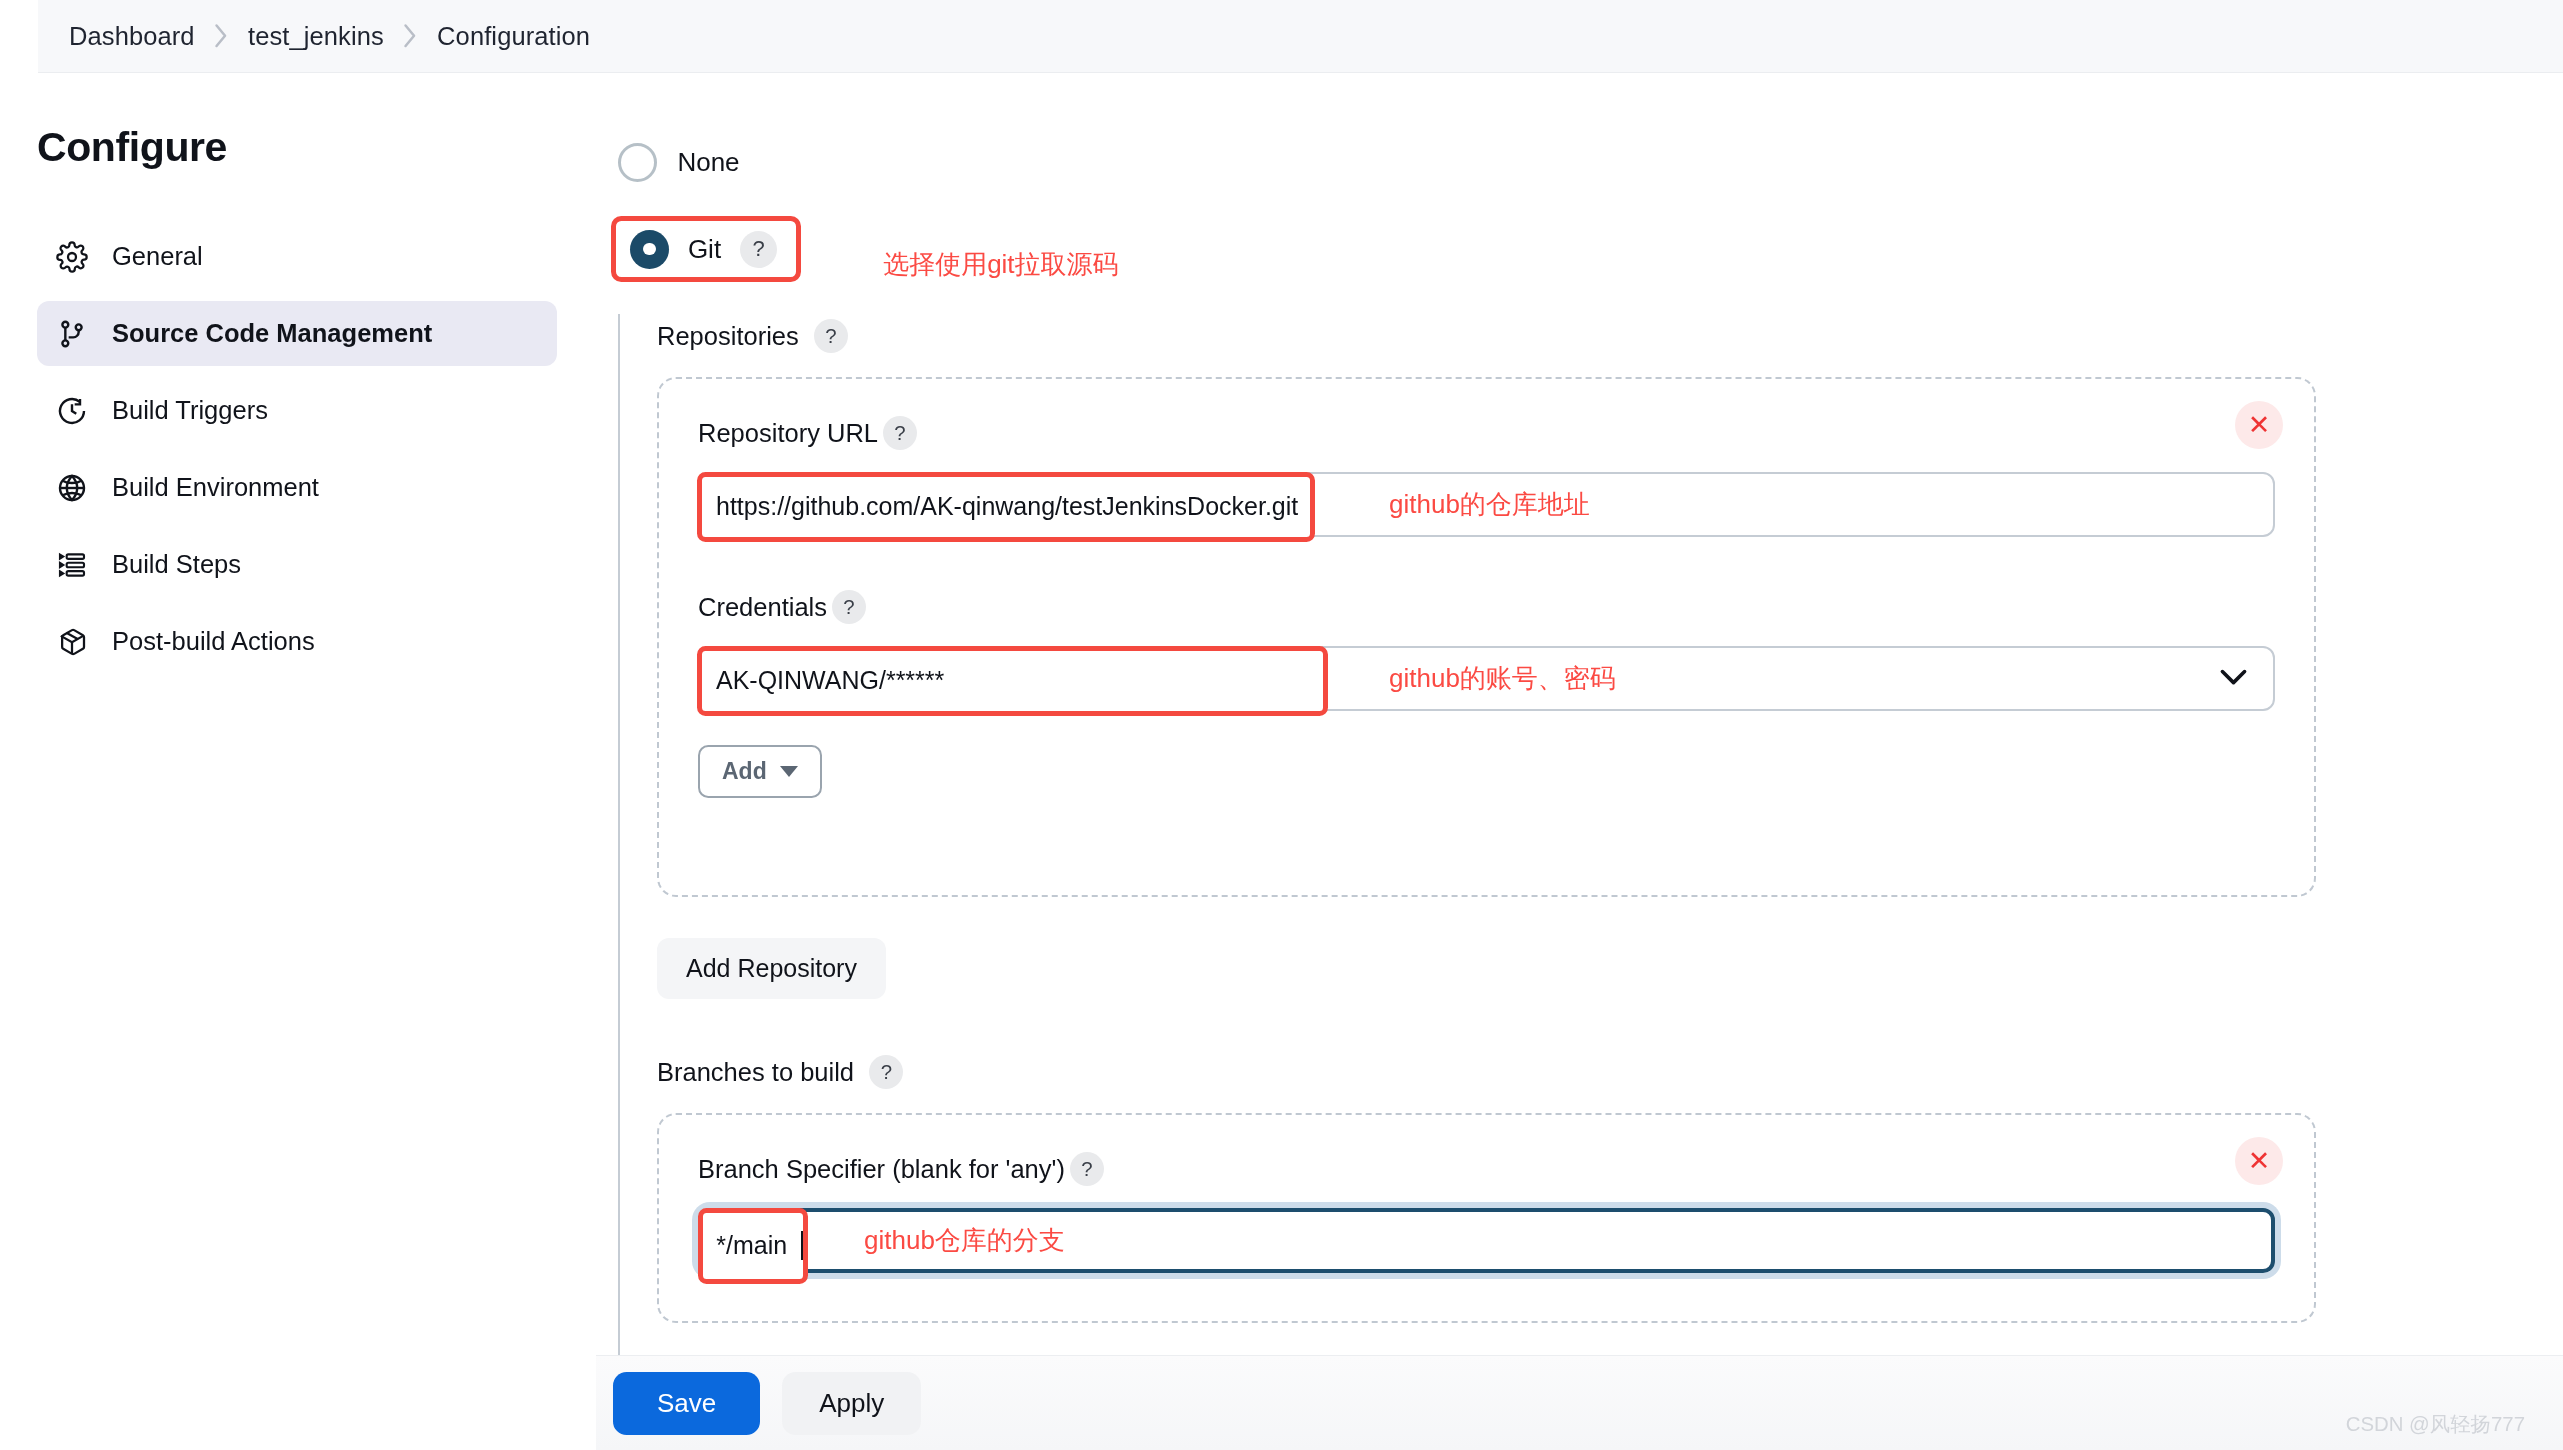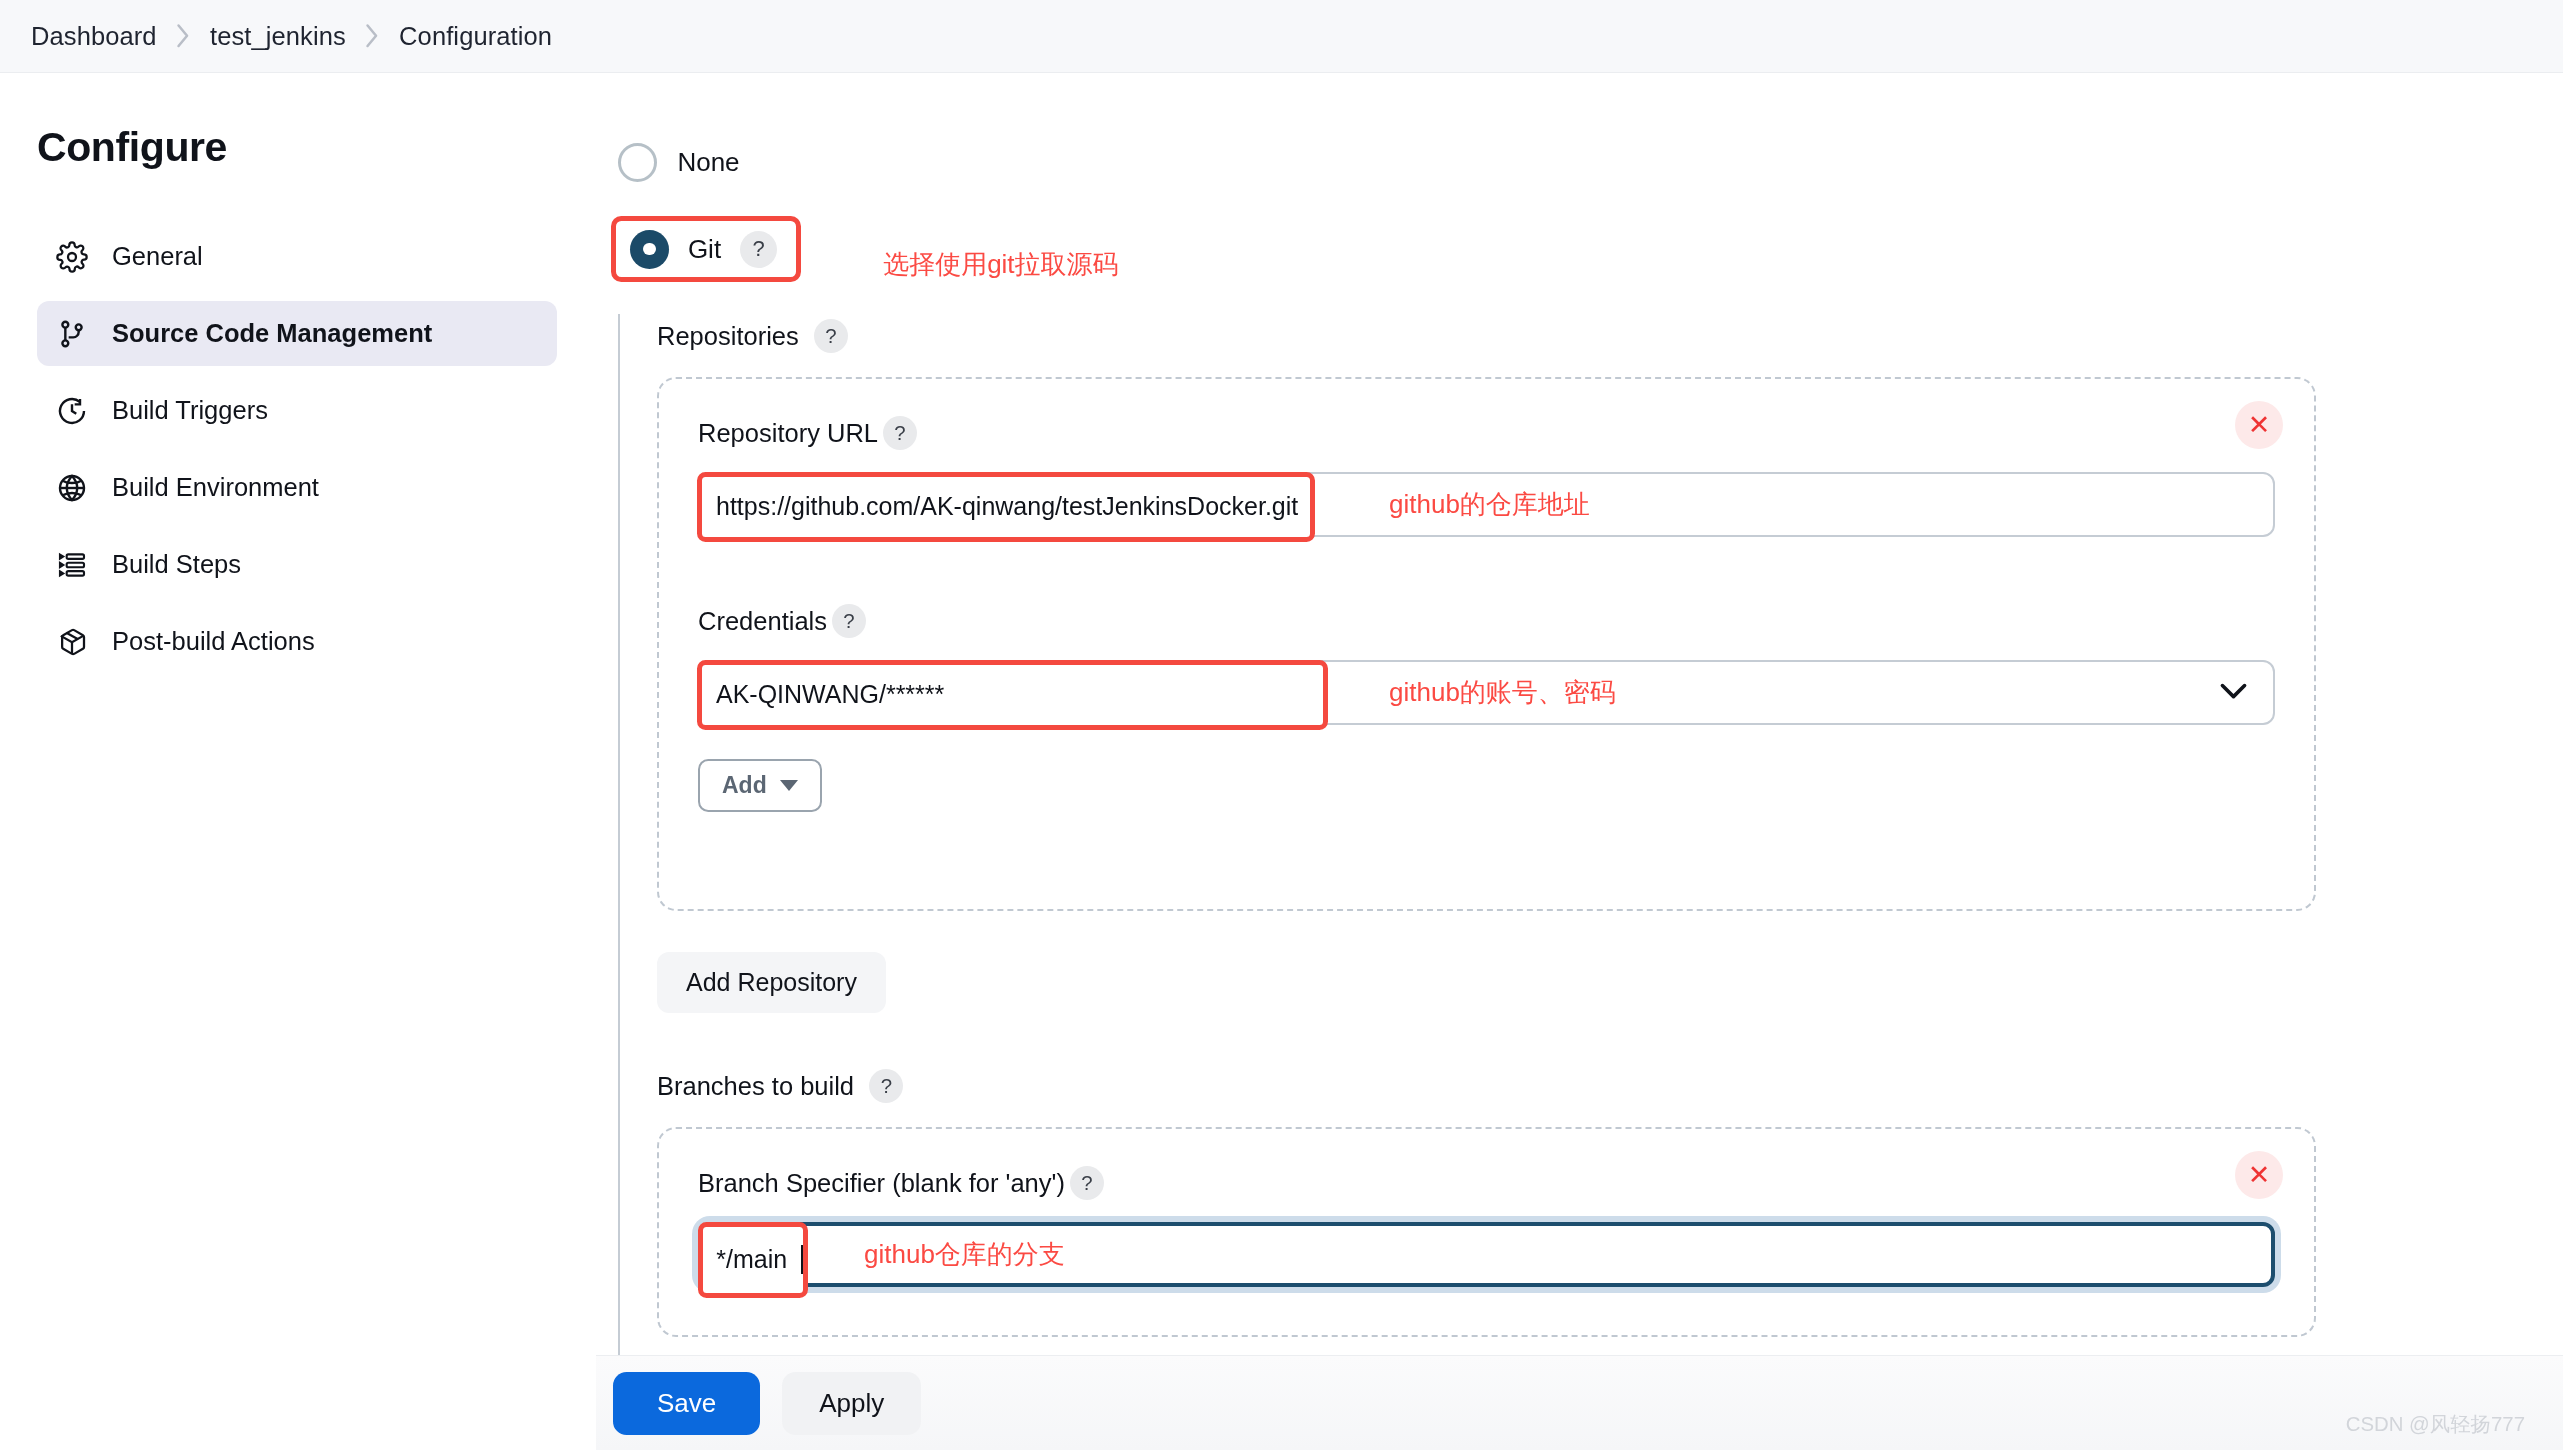--- a/index.html
+++ b/index.html
@@ -12,20 +12,21 @@
 
   
   .breadcrumb-bar {
     height: 73px;
     background: #f7f8fa;
     border-bottom: 0.9px solid #ebedf0;
     display: flex;
     align-items: center;
     padding-left: 31px;
     gap: 19px;
+    margin-left: 38px;
   }
   .crumb {
     font-size: 25.5px;
     color: #1f2430;
     letter-spacing: 0.1px;
     white-space: nowrap;
   }
   .crumb-sep {
     color: #b9bec7;
     font-size: 22px;
@@ -433,21 +434,21 @@
 
       
       <div class="dashed-card">
         <div class="card-x">✕</div>
 
         
         <div class="sub-label-row">
           <span class="sub-label">Repository URL</span>
           <span class="helpbtn small">?</span>
         </div>
-        <div class="input-shell" style="margin-bottom:67px;">
+        <div class="input-shell" style="margin-bottom:53px;">
           <div class="red-outline-input">
             <span class="input-text">https://github.com/AK-qinwang/testJenkinsDocker.git</span>
           </div>
           <div class="inline-note" style="left:689px;">github的仓库地址</div>
         </div>
 
         
         <div class="sub-label-row">
           <span class="sub-label">Credentials</span>
           <span class="helpbtn small">?</span>

